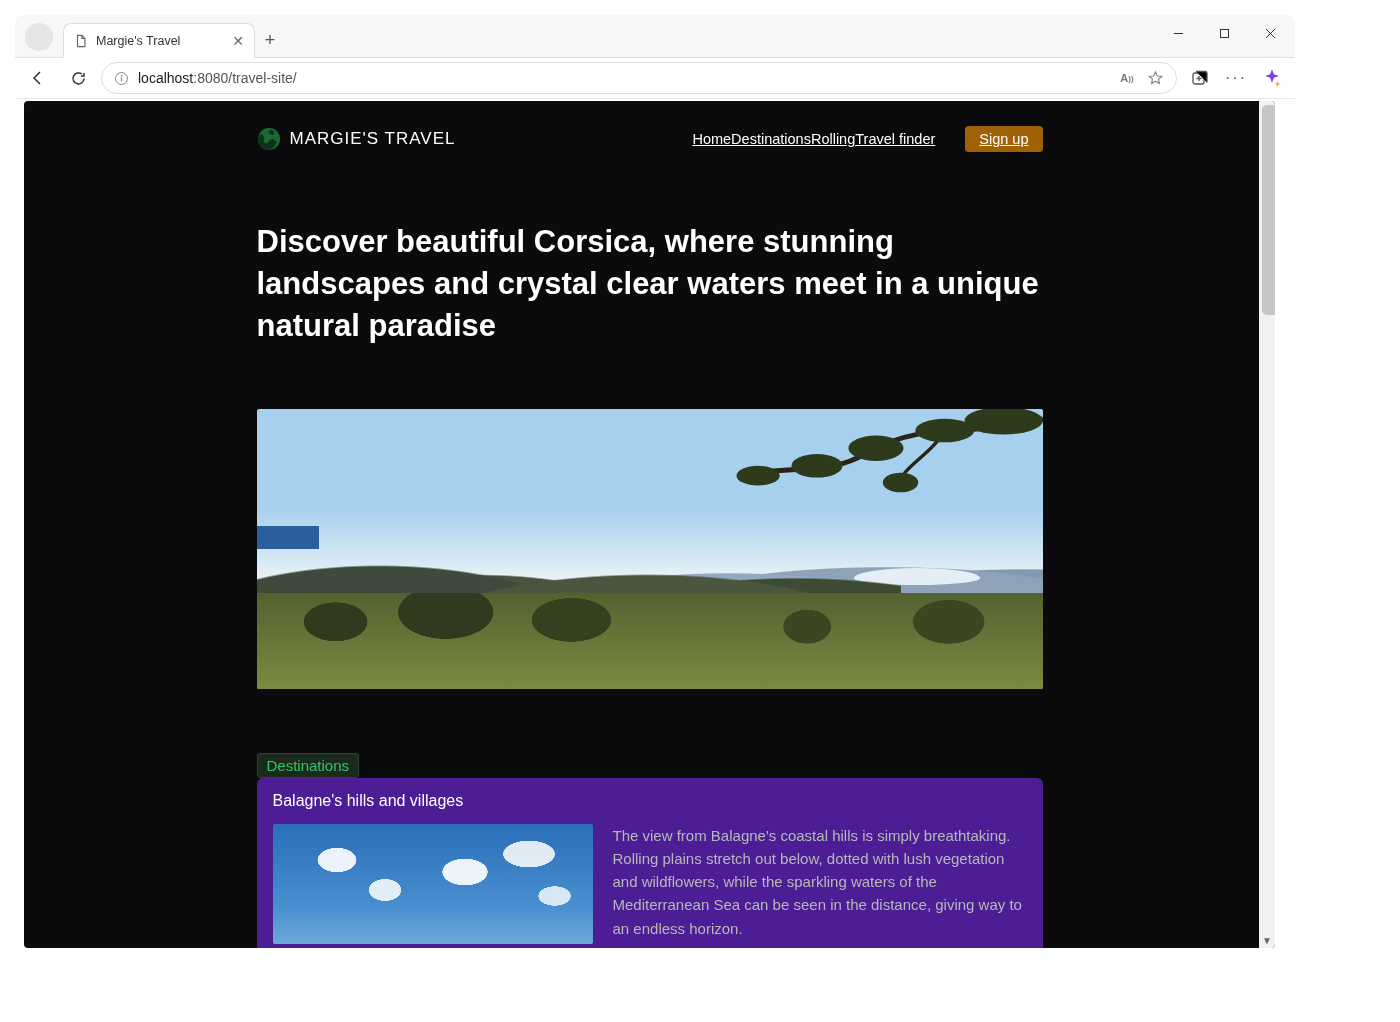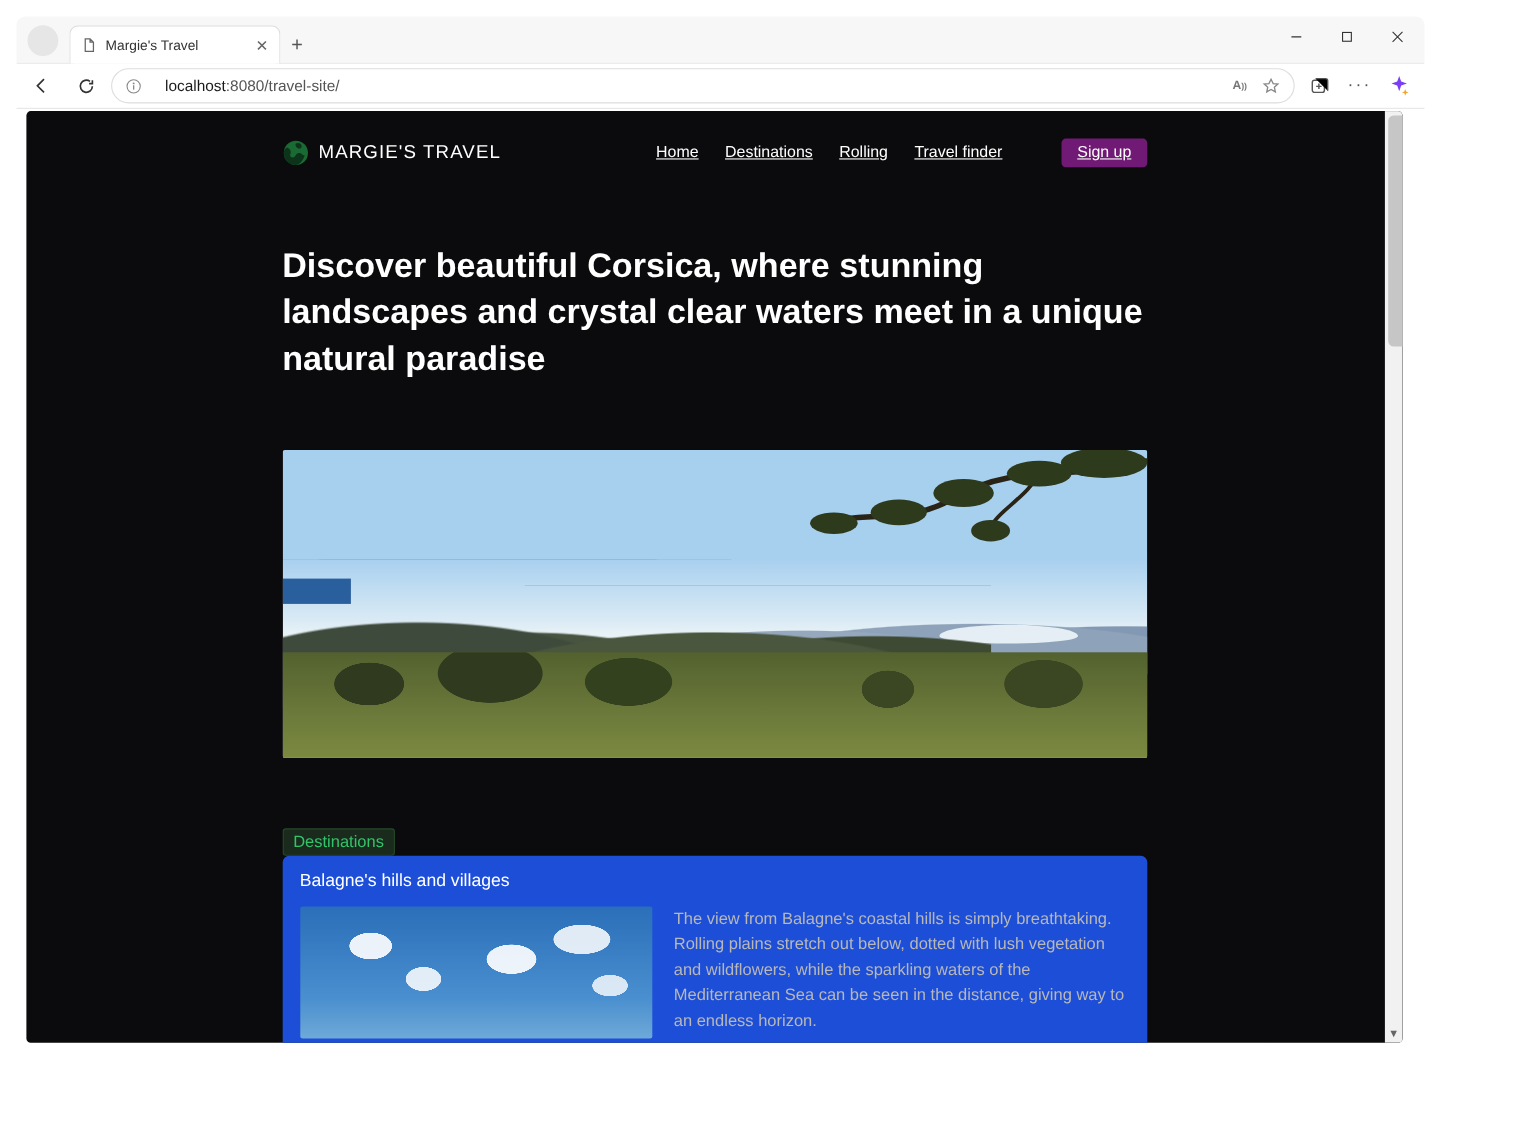--- a/index.html
+++ b/index.html
@@ -21,21 +21,21 @@
   .tab .doc-icon svg{display:block}
   .tab .close{margin-left:auto;color:#666;font-size:14px;line-height:1;}
   .newtab{width:30px;height:30px;display:flex;align-items:center;justify-content:center;color:#555;font-size:18px;margin-bottom:2px;}
   .window-controls{position:absolute;right:2px;top:2px;display:flex;}
   .window-controls .wc{width:46px;height:32px;display:flex;align-items:center;justify-content:center;color:#333;}
   .window-controls svg{display:block}
   
   .toolbar{height:40px;display:flex;align-items:center;gap:6px;padding:0 6px;background:#fff;border-bottom:1px solid #e6e6e6;}
   .tb-btn{width:34px;height:34px;display:flex;align-items:center;justify-content:center;color:#555;border-radius:6px;}
   .addr{
-    flex:1;height:30px;border:1px solid #ddd;border-radius:16px;display:flex;align-items:center;gap:20px;
+    flex:1;height:30px;border:1px solid #ddd;border-radius:16px;display:flex;align-items:center;gap:8px;
     padding:0 10px;font-size:14px;color:#555;background:#fff;
   }
   .addr .info{width:18px;height:18px;display:flex;align-items:center;justify-content:center;color:#777;}
   .addr .url-text .strong{color:#1a1a1a;}
   .addr-icons{display:flex;align-items:center;gap:6px;margin-left:auto;color:#777;}
   .addr-icons .ic{width:22px;display:flex;align-items:center;justify-content:center;}
   .right-tools{display:flex;align-items:center;gap:2px;}
   .right-tools .ic{width:34px;height:34px;display:flex;align-items:center;justify-content:center;color:#555;}
   .copilot{color:#7b3ff2;}
   
@@ -46,24 +46,24 @@
   }
   .vscroll{position:absolute;right:0;top:0;bottom:0;width:16px;background:#f1f1f1;}
   .vscroll .thumb{position:absolute;left:3px;right:3px;top:4px;height:210px;background:#c6c6c6;border-radius:5px;}
   .vscroll .arrow{position:absolute;left:0;right:0;height:16px;display:flex;align-items:center;justify-content:center;color:#666;font-size:10px;}
   .vscroll .arrow.bottom{bottom:0}
   .page{max-width:786px;margin:0 auto;padding:18px 0 0 0;}
   
   .site-header{display:flex;align-items:center;gap:9px;height:40px;}
   .logo{width:24px;height:24px;}
   .brand{font-size:17px;letter-spacing:1px;color:#fff;font-weight:400;}
-  .nav{display:flex;align-items:center;gap:24px;margin-left:auto;font-size:14.5px;}
+  .nav{display:flex;align-items:center;gap:0;margin-left:auto;font-size:14.5px;}
   .nav a{color:#fff;text-decoration:underline;}
   .signup-btn{
-    margin-left:30px;background:#701a75;color:#fff;text-decoration:underline;
+    margin-left:30px;background:#a16207;color:#fff;text-decoration:underline;
     padding:5px 14px;border-radius:4px;font-size:14.5px;display:inline-block;
   }
   .hero-title{font-size:31px;line-height:1.35;font-weight:700;margin:62px 0 0 0;color:#fff;}
   .hero-img{margin-top:62px;width:100%;height:280px;border-radius:2px;overflow:hidden;position:relative;}
   
   .sky{position:absolute;inset:0;background:linear-gradient(#a7cfee 0%,#a7cfee 35%,#d9eaf5 55%,#e9f2f6 60%);}
   .far-mtn{position:absolute;left:50%;right:0;top:38%;height:35%;background:
     radial-gradient(120% 100% at 20% 100%,#96a8bd 0 40%,transparent 41%),
     radial-gradient(140% 110% at 60% 100%,#8ea3ba 0 42%,transparent 43%),
     radial-gradient(140% 110% at 95% 100%,#8399b3 0 40%,transparent 41%);}
@@ -82,21 +82,21 @@
     radial-gradient(12% 55% at 24% 20%,#2f3a1e 0 50%,transparent 51%),
     radial-gradient(10% 45% at 40% 28%,#34411f 0 50%,transparent 51%),
     radial-gradient(6% 35% at 70% 35%,#3a4722 0 50%,transparent 51%),
     radial-gradient(9% 45% at 88% 30%,#3a4722 0 50%,transparent 51%);}
   .branch{position:absolute;right:0;top:0;width:50%;height:42%;}
   .branch svg{width:100%;height:100%;display:block}
   .sea{position:absolute;left:0;top:42%;width:8%;height:8%;background:#2a5f9e;}
   
   .chip{display:inline-block;background:#1a2a1d;border:1px solid #234a2a;color:#33c46a;padding:3px 9px;border-radius:3px;font-size:15px;margin-top:64px;}
   .sub-h{font-size:21px;font-weight:400;margin:22px 0 14px 0;}
-  .card{background:#1d4ed8;border-radius:6px;padding:14px 16px 24px 16px;}
+  .card{background:#4c1d95;border-radius:6px;padding:14px 16px 24px 16px;}
   .card h3{font-size:16px;font-weight:500;margin:0 0 14px 0;}
   .card-body{display:flex;gap:20px;}
   .thumb{width:320px;height:120px;flex:none;position:relative;background:linear-gradient(#2a6fb8,#4a8fcf 70%,#6ea9d8);border-radius:2px;overflow:hidden;}
   .thumb .clouds{position:absolute;inset:0;background:
     radial-gradient(12% 20% at 20% 30%,rgba(255,255,255,.9) 0 50%,transparent 51%),
     radial-gradient(10% 18% at 35% 55%,rgba(255,255,255,.85) 0 50%,transparent 51%),
     radial-gradient(14% 22% at 60% 40%,rgba(255,255,255,.9) 0 50%,transparent 51%),
     radial-gradient(16% 22% at 80% 25%,rgba(255,255,255,.85) 0 50%,transparent 51%),
     radial-gradient(10% 16% at 88% 60%,rgba(255,255,255,.8) 0 50%,transparent 51%);}
   .card-text{color:#b8b8b8;font-size:15px;line-height:1.55;}

